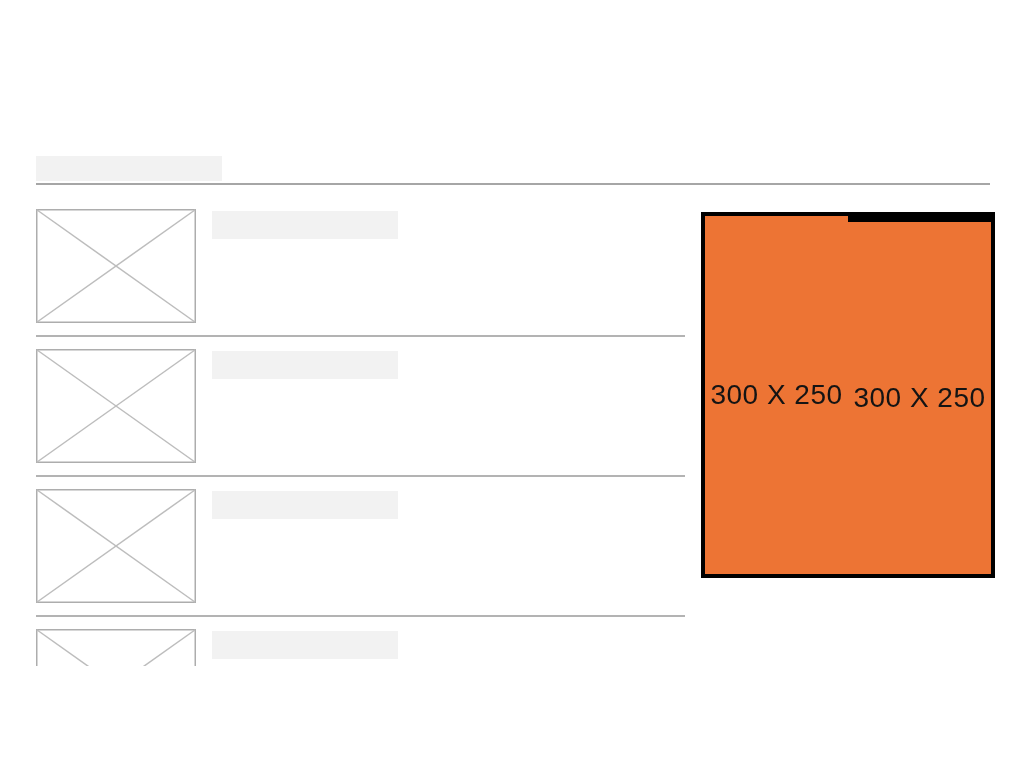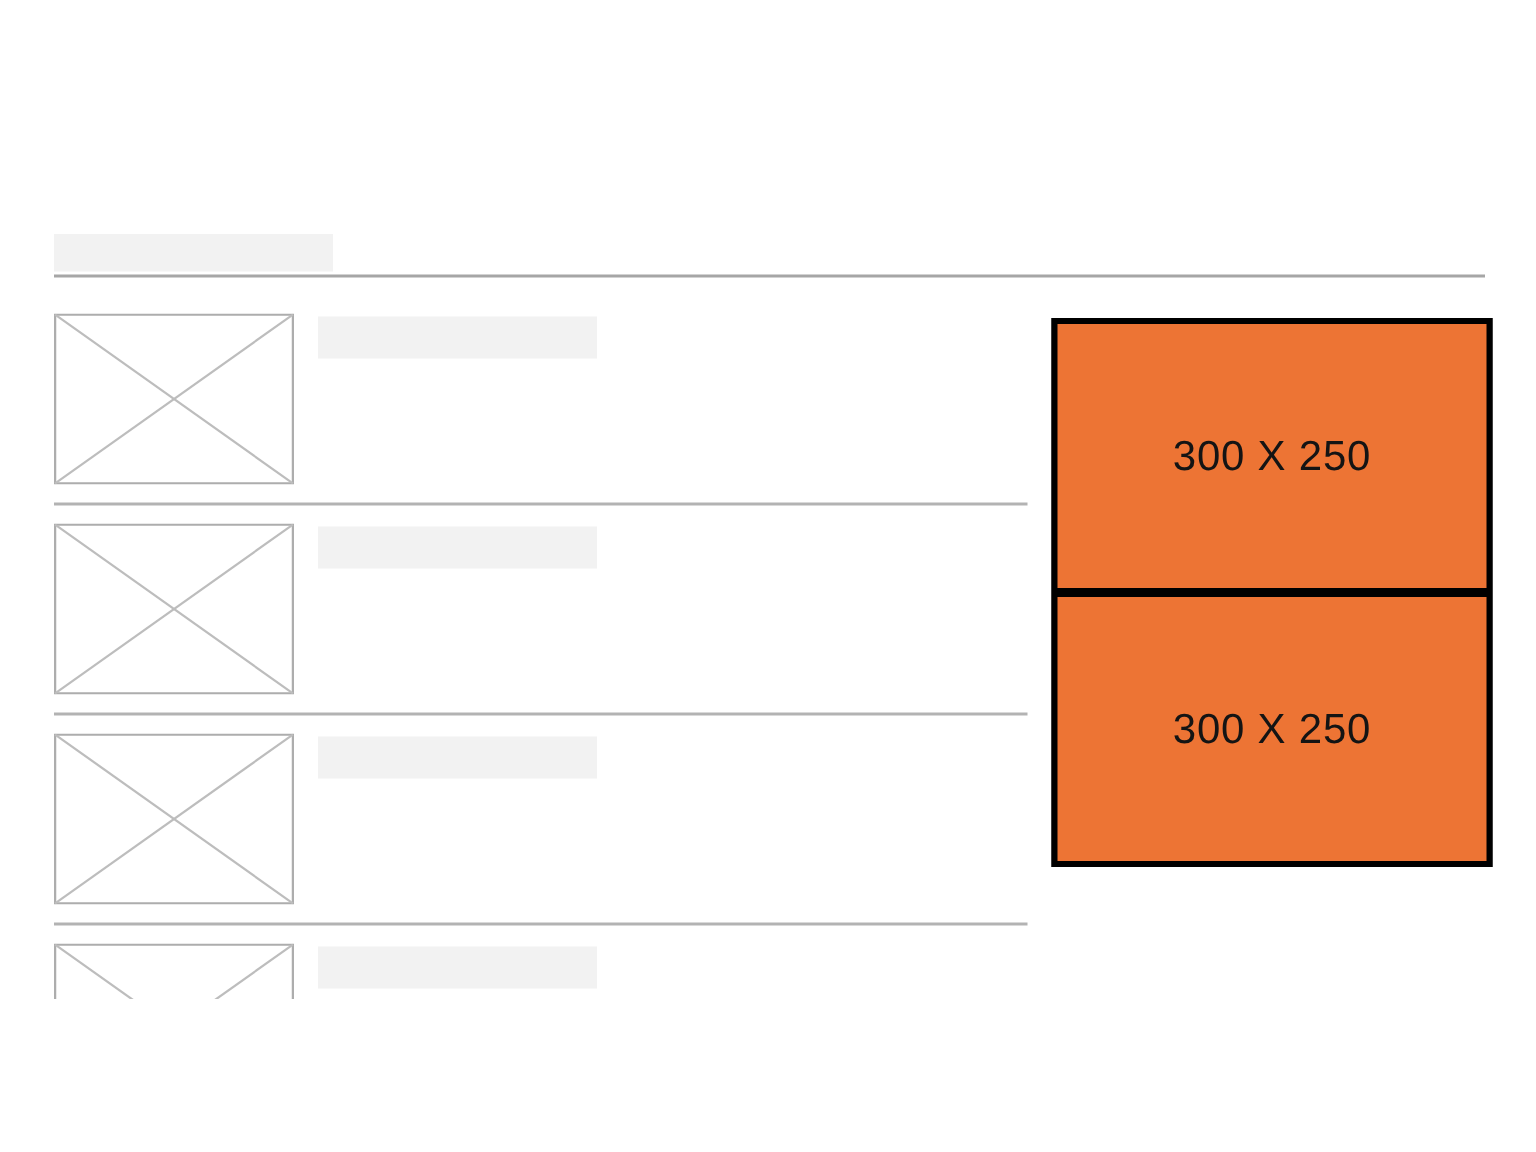--- a/index.html
+++ b/index.html
@@ -67,21 +67,21 @@
   .item-rule.rule-2 { top: 475px; }
   .item-rule.rule-3 { top: 615px; }
   .ad-rail {
     position: absolute;
     left: 701px; top: 212px;
     width: 294px; height: 366px;
     box-sizing: border-box;
     border: 4px solid var(--ad-border, #000000);
     background: var(--ad-border, #000000);
     display: flex;
-    flex-direction: column;
+    flex-direction: row;
   }
   .ad-unit {
     flex: 1 1 0;
     background: var(--ad-fill, #ED7434);
     display: flex;
     align-items: center;
     justify-content: center;
   }
   .ad-unit.unit-2 { margin-top: 6px; } 
   .ad-size-label {

